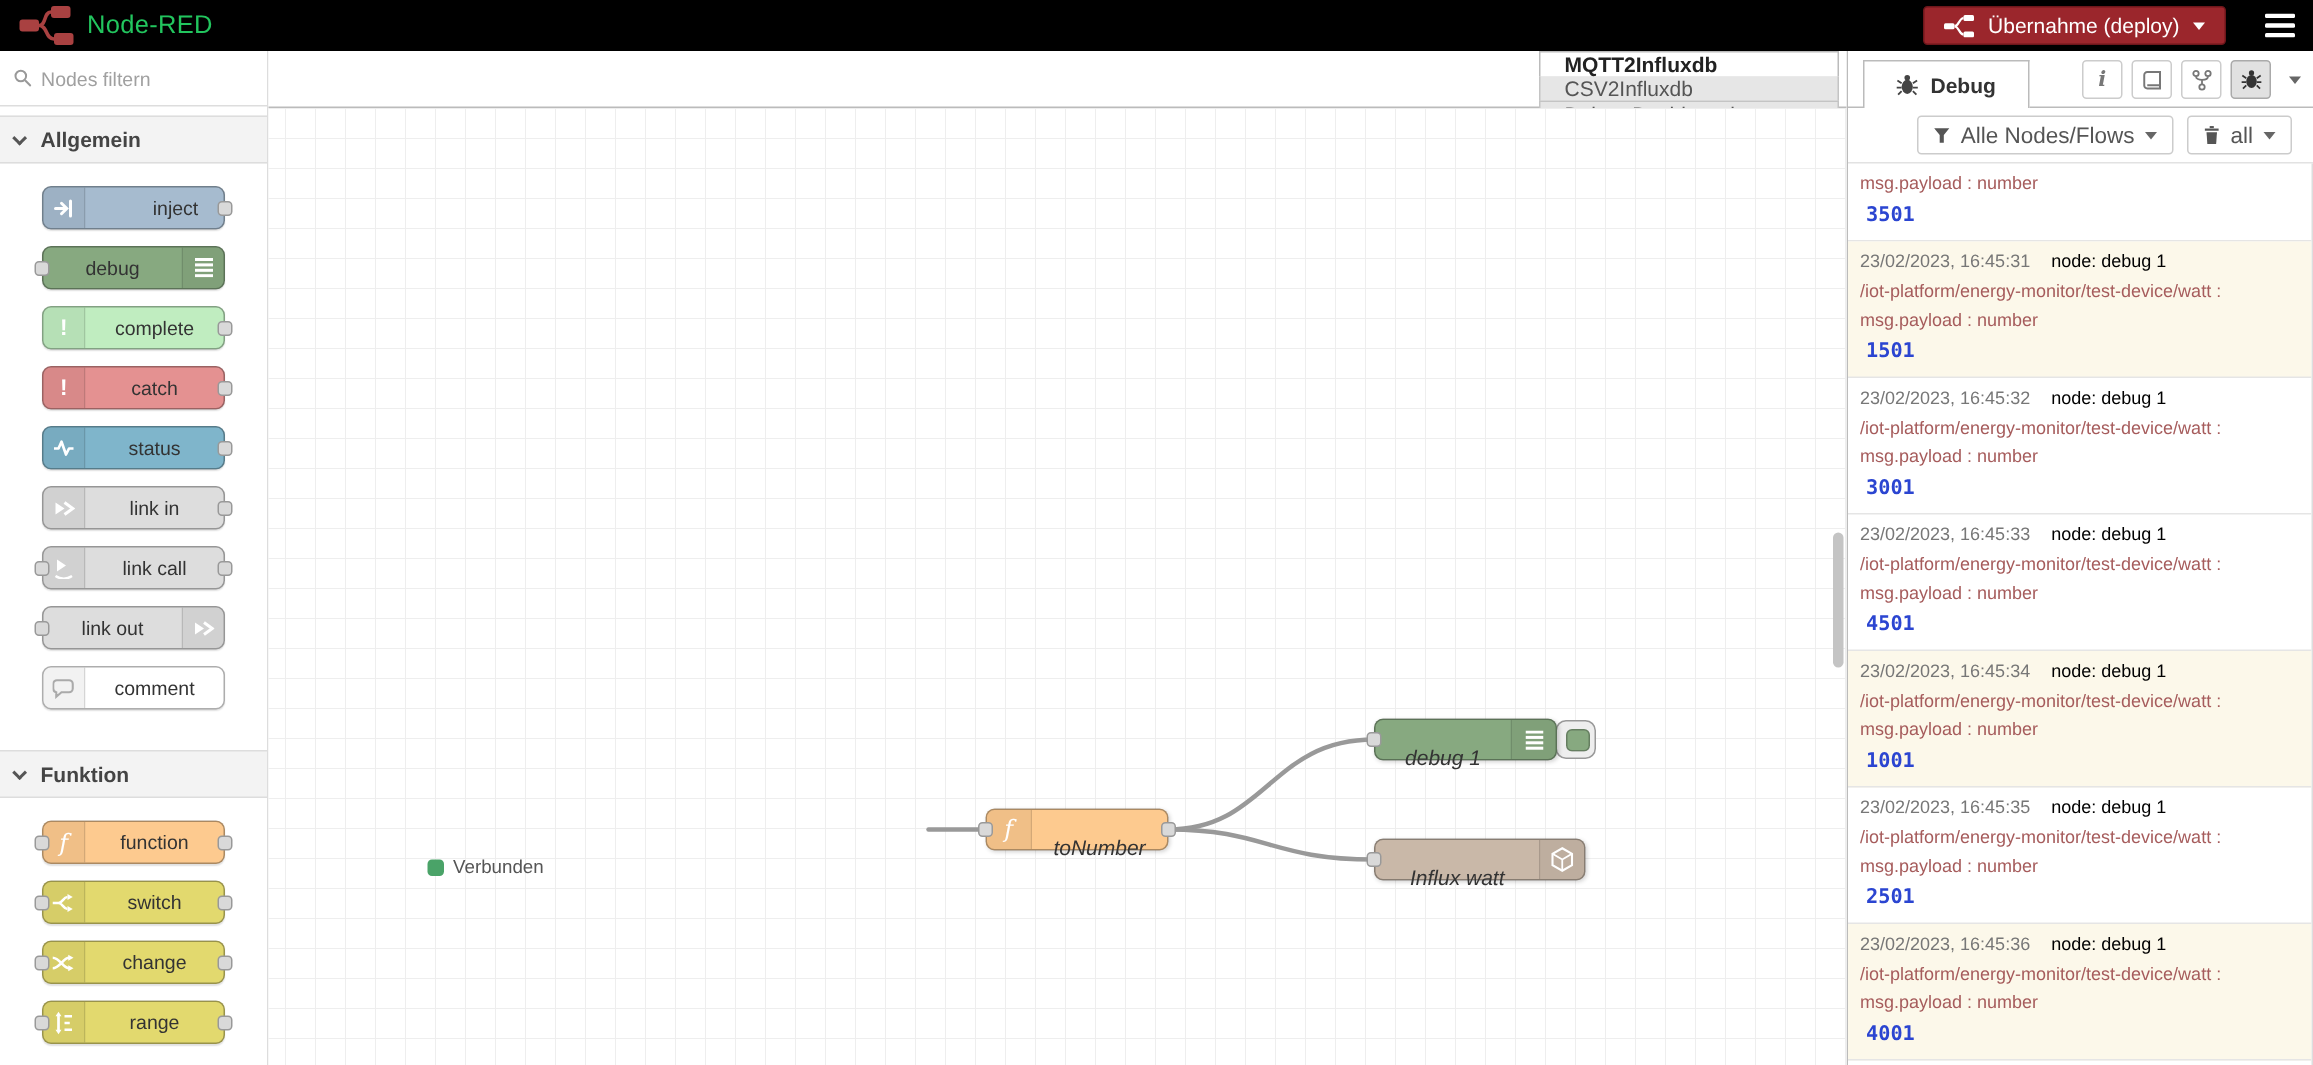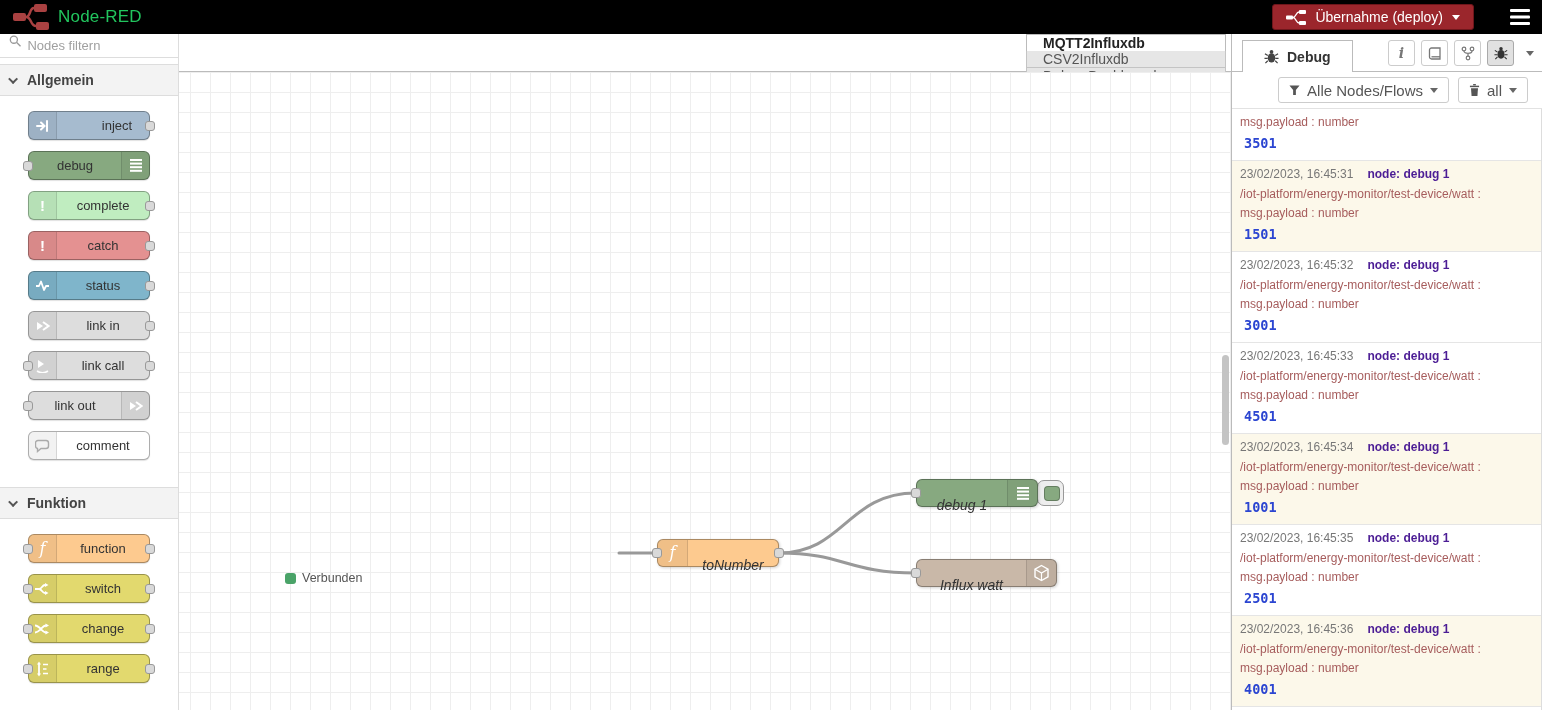--- a/index.html
+++ b/index.html
@@ -3,32 +3,32 @@
 <meta charset="utf-8">
 <style>
   * { margin:0; padding:0; box-sizing:border-box; }
   html,body { width:1542px; height:710px; overflow:hidden;
     font-family:"Liberation Sans","DejaVu Sans",sans-serif; background:#fff; }
 
   
   .header { height:34px; background:#000; display:flex; align-items:center; padding:0 12px; }
   .logo-wrap { display:flex; align-items:center; gap:8px; }
   .app-title { color:#22c55e; font-size:17px; letter-spacing:.2px; }
-  .header-right { margin-left:auto; display:flex; align-items:center; gap:36px; }
+  .header-right { margin-left:auto; display:flex; align-items:center; gap:26px; }
   .deploy-btn { height:26px; display:flex; align-items:center; gap:9px; padding:0 13px;
     background:#9b262c; border:1px solid #6e161b; border-radius:3px; color:#fff; font-size:14px; cursor:pointer; }
   .caret { width:0; height:0; border-left:4px solid transparent; border-right:4px solid transparent; border-top:5px solid #666; display:inline-block; }
   .caret.white { border-top-color:#fff; }
 
   
   .main { display:flex; height:676px; }
 
   
   .palette { width:179px; border-right:1px solid #ddd; background:#fff; overflow:hidden; }
-  .palette-search-row { height:24px; border-bottom:1px solid #ddd; display:flex; gap:6px; padding:0 9px; }
+  .palette-search-row { height:37px; border-bottom:1px solid #ddd; display:flex; align-items:center; gap:6px; padding:0 9px; }
   .palette-search-row input { border:0; outline:0; width:100%; font-size:13px; color:#333; background:transparent;
     font-family:"Liberation Sans","DejaVu Sans",sans-serif; }
   .palette-search-row input::placeholder { color:#a0a0a0; }
   .palette-section-header { height:32px; background:#f3f3f3; border-top:1px solid #ddd; border-bottom:1px solid #ddd;
     display:flex; align-items:center; gap:9px; padding:0 11px; font-weight:bold; font-size:14px; color:#444; }
   .palette-section-header.first { margin-top:6px; }
   .palette-section-header.second { margin-top:12px; }
   .chev { width:7px; height:7px; border-left:2px solid #555; border-bottom:2px solid #555; transform:rotate(-45deg) translateY(-2px); }
   .palette-items { padding:15px 0 4px; }
   .pnode { position:relative; width:122px; height:29px; margin:0 auto 11px; border:1px solid rgba(0,0,0,.32);
@@ -80,21 +80,21 @@
   .icon-btn.active { background:#e1e1e1; border-color:#aaa; color:#333; }
   .info-glyph { font-family:"DejaVu Serif",serif; font-weight:bold; font-style:italic; font-size:14px; }
   .sidebar-toolbar { height:37px; border-bottom:1px solid #e2e2e2; display:flex; align-items:center; justify-content:flex-end;
     gap:9px; padding:0 14px; background:#fff; }
   .toolbar-btn { height:26px; border:1px solid #ccc; border-radius:3px; background:#fff; display:flex; align-items:center;
     gap:7px; padding:0 10px; font-size:15px; color:#555; cursor:pointer; }
   .msg-list { flex:1; overflow:hidden; border-right:1px solid #ddd; }
   .msg { padding:5px 8px 7px; border-bottom:1px solid #e5e5e5; }
   .msg.highlight { background:#fcf8ea; }
   .msg-meta { font-size:12px; line-height:17px; color:#777; margin-bottom:3px; display:flex; gap:14px; }
-  .msg-meta .nodename { color:#4c1d95;font-weight:bold; }
+  .msg-meta .nodename { color:#000000; }
   .msg-topic, .msg-prop { font-size:12px; line-height:17px; color:#a65c5c; margin-bottom:2px; }
   .msg-value { font-family:"DejaVu Sans Mono",monospace; font-size:13.5px; line-height:19px; font-weight:bold;
     color:#2b45d1; margin-top:3px; padding-left:4px; }
 </style>
 </head>
 <body>
 
 <div class="header">
   <div class="logo-wrap">
     <svg width="38" height="26" viewBox="0 0 38 26">

